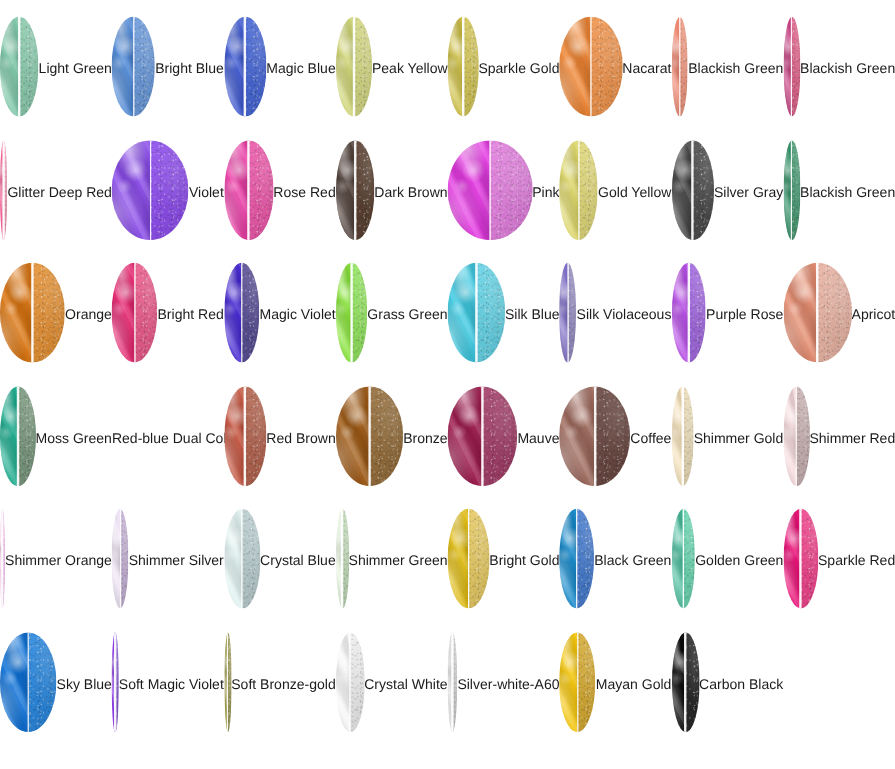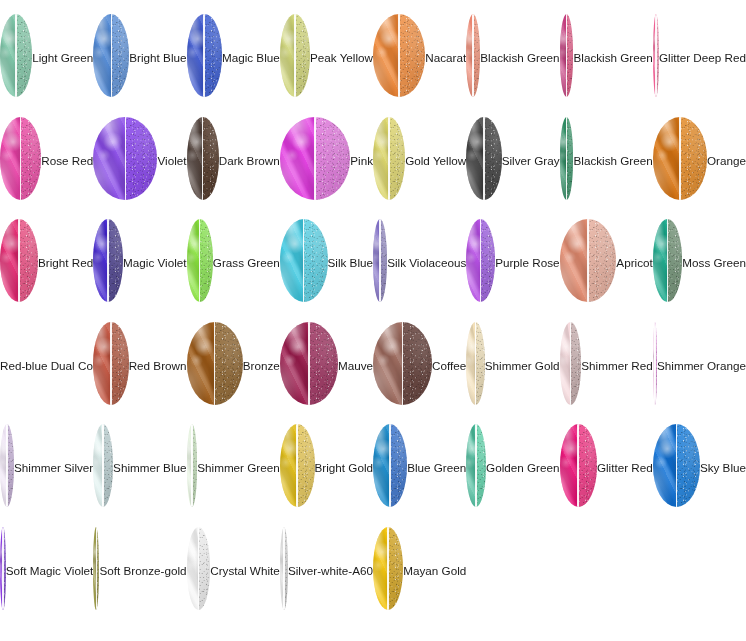--- a/index.html
+++ b/index.html
@@ -170,20 +170,28 @@
     <div class="swatch-cell">
       <div class="swatch-disc">
         <div class="half half-paste" style="background: rgb(204, 210, 114);"></div>
         <div class="half half-powder" style="background: rgb(214, 218, 134);"></div>
         <div class="divider"></div>
       </div>
       <div class="swatch-label">Peak Yellow</div>
     </div>
     <div class="swatch-cell">
       <div class="swatch-disc">
+        <div class="half half-paste" style="background: rgb(204, 190, 70);"></div>
+        <div class="half half-powder" style="background: rgb(214, 201, 92);"></div>
+        <div class="divider"></div>
+      </div>
+      <div class="swatch-label">Sparkle Gold</div>
+    </div>
+    <div class="swatch-cell">
+      <div class="swatch-disc">
         <div class="half half-paste" style="background: rgb(237, 132, 51);"></div>
         <div class="half half-powder" style="background: rgb(242, 151, 80);"></div>
         <div class="divider"></div>
       </div>
       <div class="swatch-label">Nacarat</div>
     </div>
     <div class="swatch-cell">
       <div class="swatch-disc">
         <div class="half half-paste" style="background: rgb(236, 134, 112);"></div>
         <div class="half half-powder" style="background: rgb(240, 155, 132);"></div>
@@ -202,36 +210,36 @@
     <div class="swatch-cell">
       <div class="swatch-disc">
         <div class="half half-paste" style="background: rgb(239, 96, 148);"></div>
         <div class="half half-powder" style="background: rgb(243, 163, 189);"></div>
         <div class="divider"></div>
       </div>
       <div class="swatch-label">Glitter Deep Red</div>
     </div>
     <div class="swatch-cell">
       <div class="swatch-disc">
+        <div class="half half-paste" style="background: rgb(138, 76, 232);"></div>
+        <div class="half half-powder" style="background: rgb(144, 80, 239);"></div>
+        <div class="divider"></div>
+      </div>
+      <div class="swatch-label">Violet</div>
+    </div>
+    <div class="swatch-cell">
+      <div class="swatch-disc">
         <div class="half half-paste" style="background: rgb(233, 63, 166);"></div>
         <div class="half half-powder" style="background: rgb(238, 92, 173);"></div>
         <div class="divider"></div>
       </div>
       <div class="swatch-label">Rose Red</div>
     </div>
     <div class="swatch-cell">
       <div class="swatch-disc">
-        <div class="half half-paste" style="background: rgb(138, 76, 232);"></div>
-        <div class="half half-powder" style="background: rgb(144, 80, 239);"></div>
-        <div class="divider"></div>
-      </div>
-      <div class="swatch-label">Violet</div>
-    </div>
-    <div class="swatch-cell">
-      <div class="swatch-disc">
         <div class="half half-paste" style="background: rgb(74, 58, 51);"></div>
         <div class="half half-powder" style="background: rgb(92, 67, 52);"></div>
         <div class="divider"></div>
       </div>
       <div class="swatch-label">Dark Brown</div>
     </div>
     <div class="swatch-cell">
       <div class="swatch-disc">
         <div class="half half-paste" style="background: rgb(226, 58, 224);"></div>
         <div class="half half-powder" style="background: rgb(228, 130, 224);"></div>
@@ -406,21 +414,21 @@
         <div class="divider"></div>
       </div>
       <div class="swatch-label">Shimmer Silver</div>
     </div>
     <div class="swatch-cell">
       <div class="swatch-disc">
         <div class="half half-paste" style="background: rgb(223, 241, 239);"></div>
         <div class="half half-powder" style="background: rgb(189, 208, 210);"></div>
         <div class="divider"></div>
       </div>
-      <div class="swatch-label">Shimmer Blue</div>
+      <div class="swatch-label">Crystal Blue</div>
     </div>
     <div class="swatch-cell">
       <div class="swatch-disc">
         <div class="half half-paste" style="background: rgb(230, 243, 224);"></div>
         <div class="half half-powder" style="background: rgb(195, 220, 186);"></div>
         <div class="divider"></div>
       </div>
       <div class="swatch-label">Shimmer Green</div>
     </div>
     <div class="swatch-cell">
@@ -430,37 +438,37 @@
         <div class="divider"></div>
       </div>
       <div class="swatch-label">Bright Gold</div>
     </div>
     <div class="swatch-cell">
       <div class="swatch-disc">
         <div class="half half-paste" style="background: rgb(20, 135, 200);"></div>
         <div class="half half-powder" style="background: rgb(74, 127, 209);"></div>
         <div class="divider"></div>
       </div>
-      <div class="swatch-label">Blue Green</div>
+      <div class="swatch-label">Black Green</div>
     </div>
     <div class="swatch-cell">
       <div class="swatch-disc">
         <div class="half half-paste" style="background: rgb(73, 187, 155);"></div>
         <div class="half half-powder" style="background: rgb(111, 217, 180);"></div>
         <div class="divider"></div>
       </div>
       <div class="swatch-label">Golden Green</div>
     </div>
     <div class="swatch-cell">
       <div class="swatch-disc">
         <div class="half half-paste" style="background: rgb(232, 12, 116);"></div>
         <div class="half half-powder" style="background: rgb(242, 72, 143);"></div>
         <div class="divider"></div>
       </div>
-      <div class="swatch-label">Glitter Red</div>
+      <div class="swatch-label">Sparkle Red</div>
     </div>
     <div class="swatch-cell">
       <div class="swatch-disc">
         <div class="half half-paste" style="background: rgb(15, 113, 214);"></div>
         <div class="half half-powder" style="background: rgb(45, 138, 224);"></div>
         <div class="divider"></div>
       </div>
       <div class="swatch-label">Sky Blue</div>
     </div>
     <div class="swatch-cell">
@@ -495,14 +503,22 @@
       </div>
       <div class="swatch-label">Silver-white-A60</div>
     </div>
     <div class="swatch-cell">
       <div class="swatch-disc">
         <div class="half half-paste" style="background: rgb(242, 195, 7);"></div>
         <div class="half half-powder" style="background: rgb(216, 173, 54);"></div>
         <div class="divider"></div>
       </div>
       <div class="swatch-label">Mayan Gold</div>
+    </div>
+    <div class="swatch-cell">
+      <div class="swatch-disc">
+        <div class="half half-paste" style="background: rgb(11, 11, 11);"></div>
+        <div class="half half-powder" style="background: rgb(42, 42, 42);"></div>
+        <div class="divider"></div>
+      </div>
+      <div class="swatch-label">Carbon Black</div>
     </div>
   </div>
 
 </body></html>

